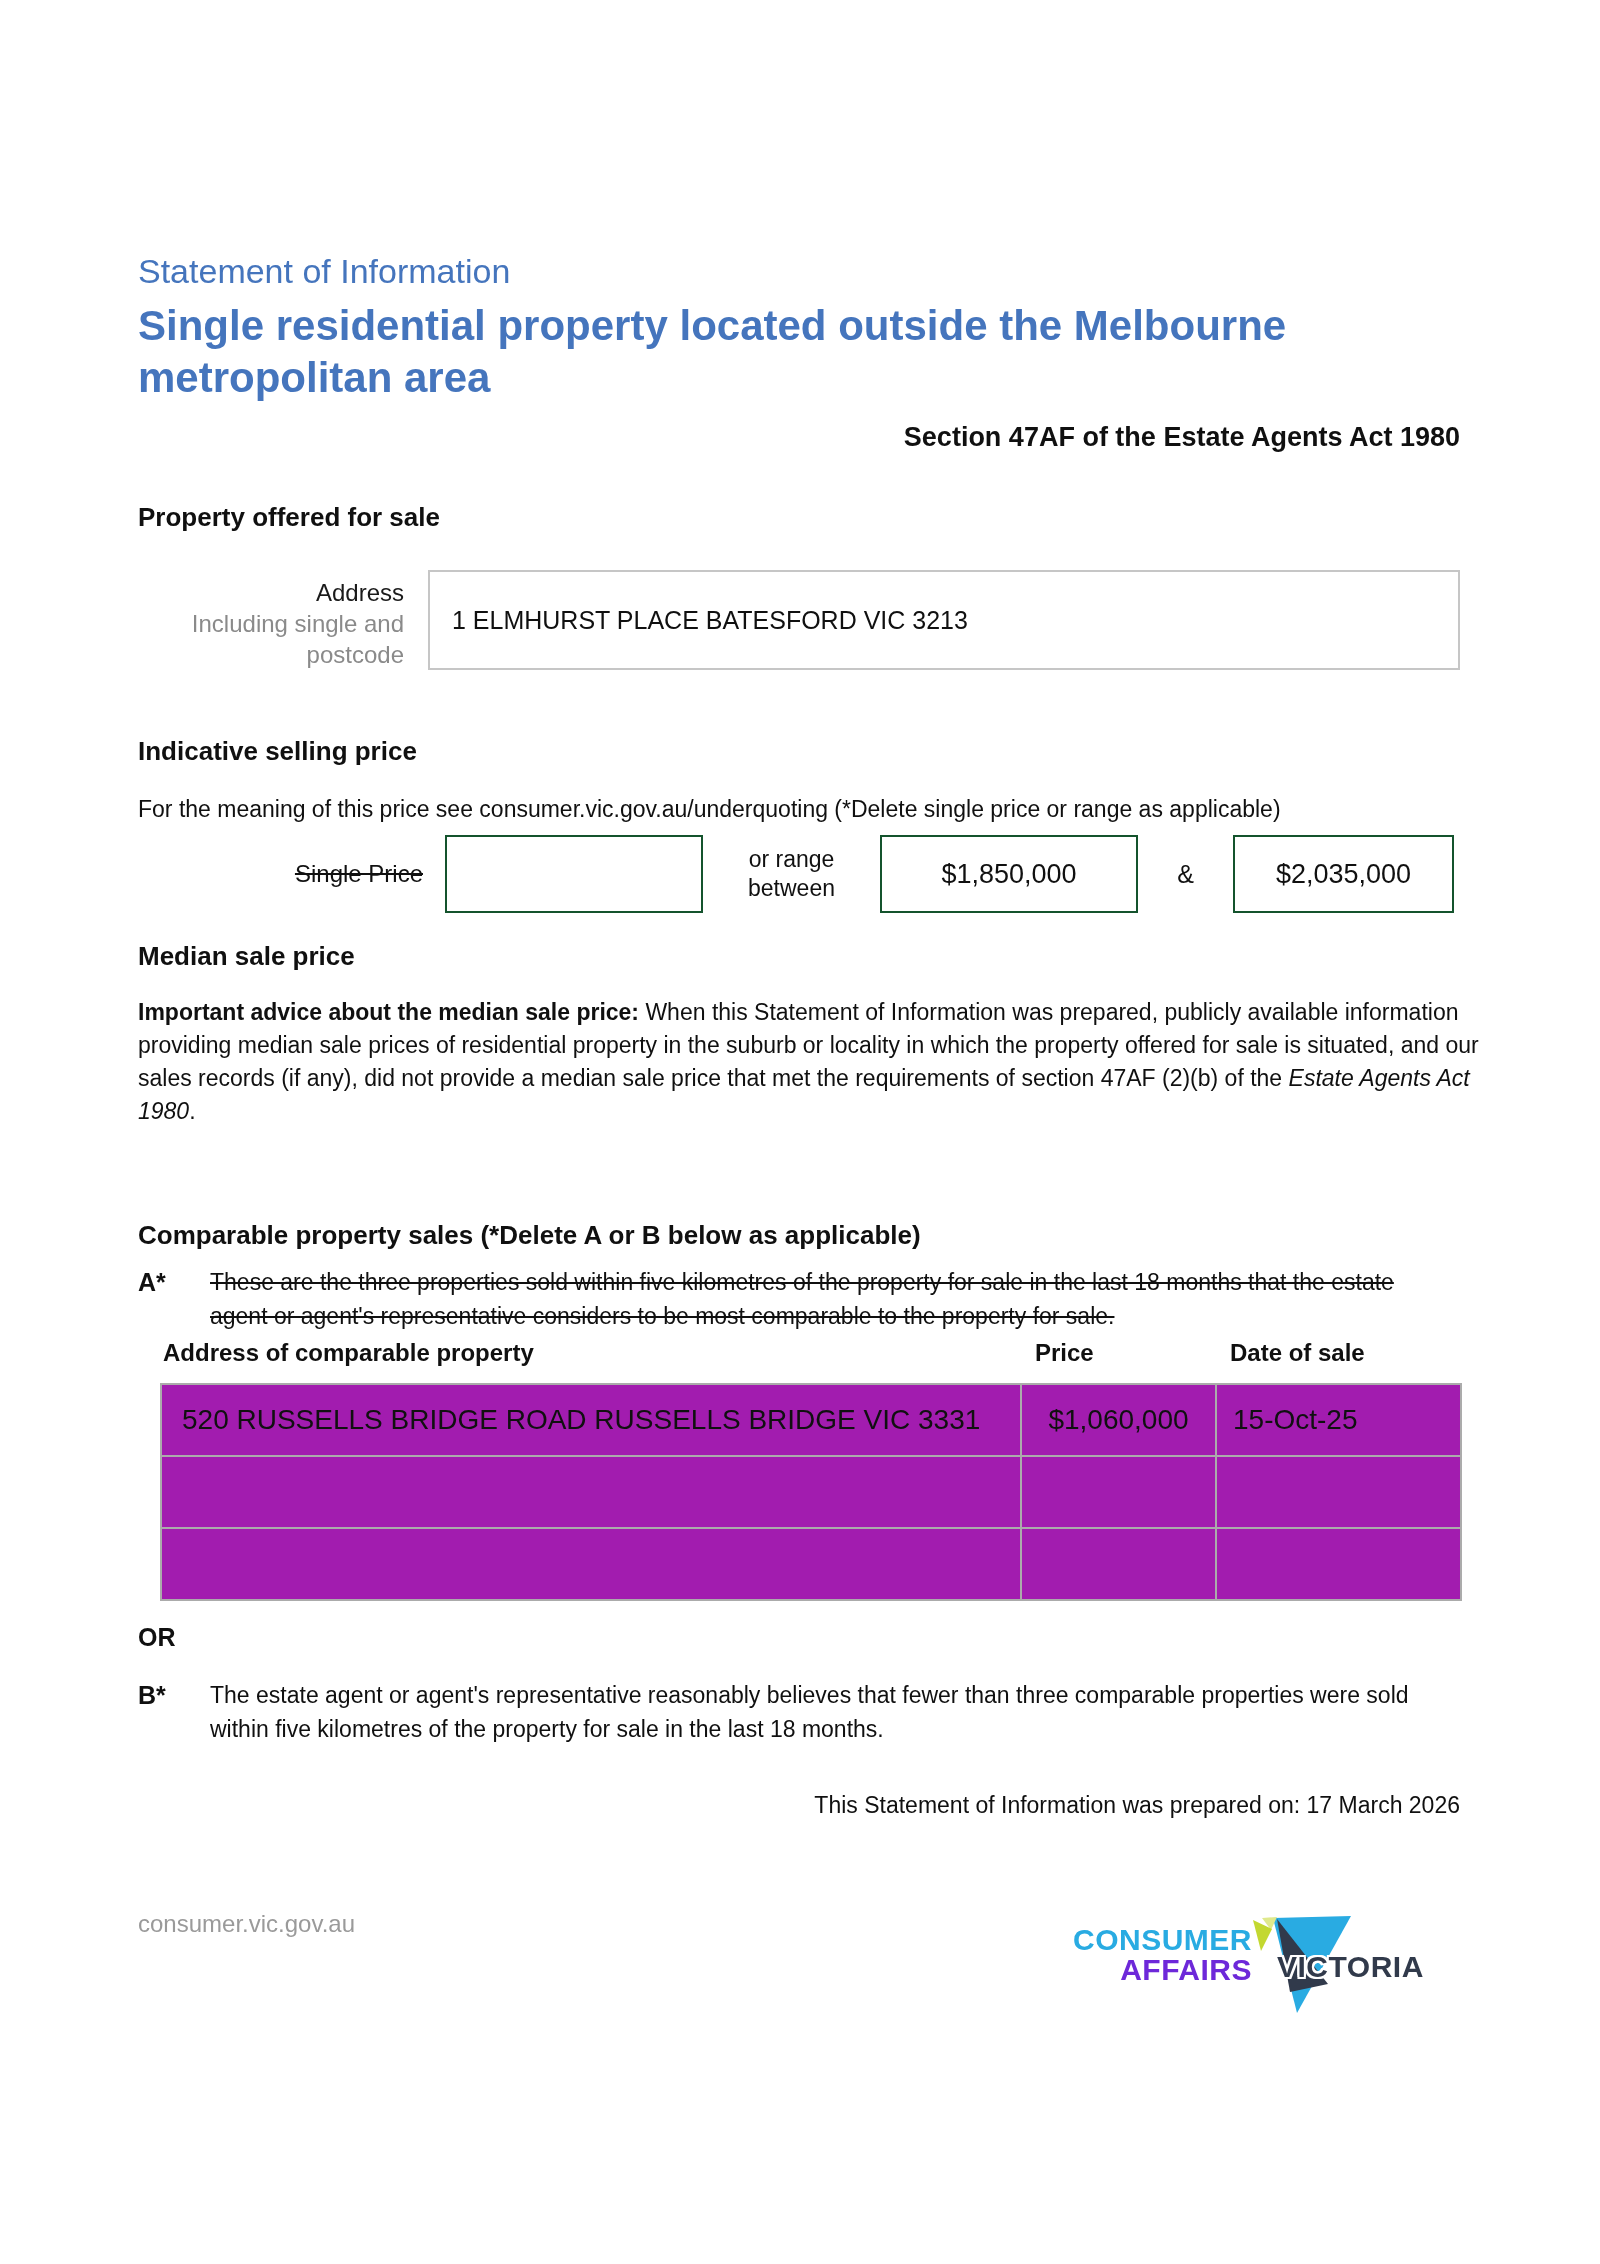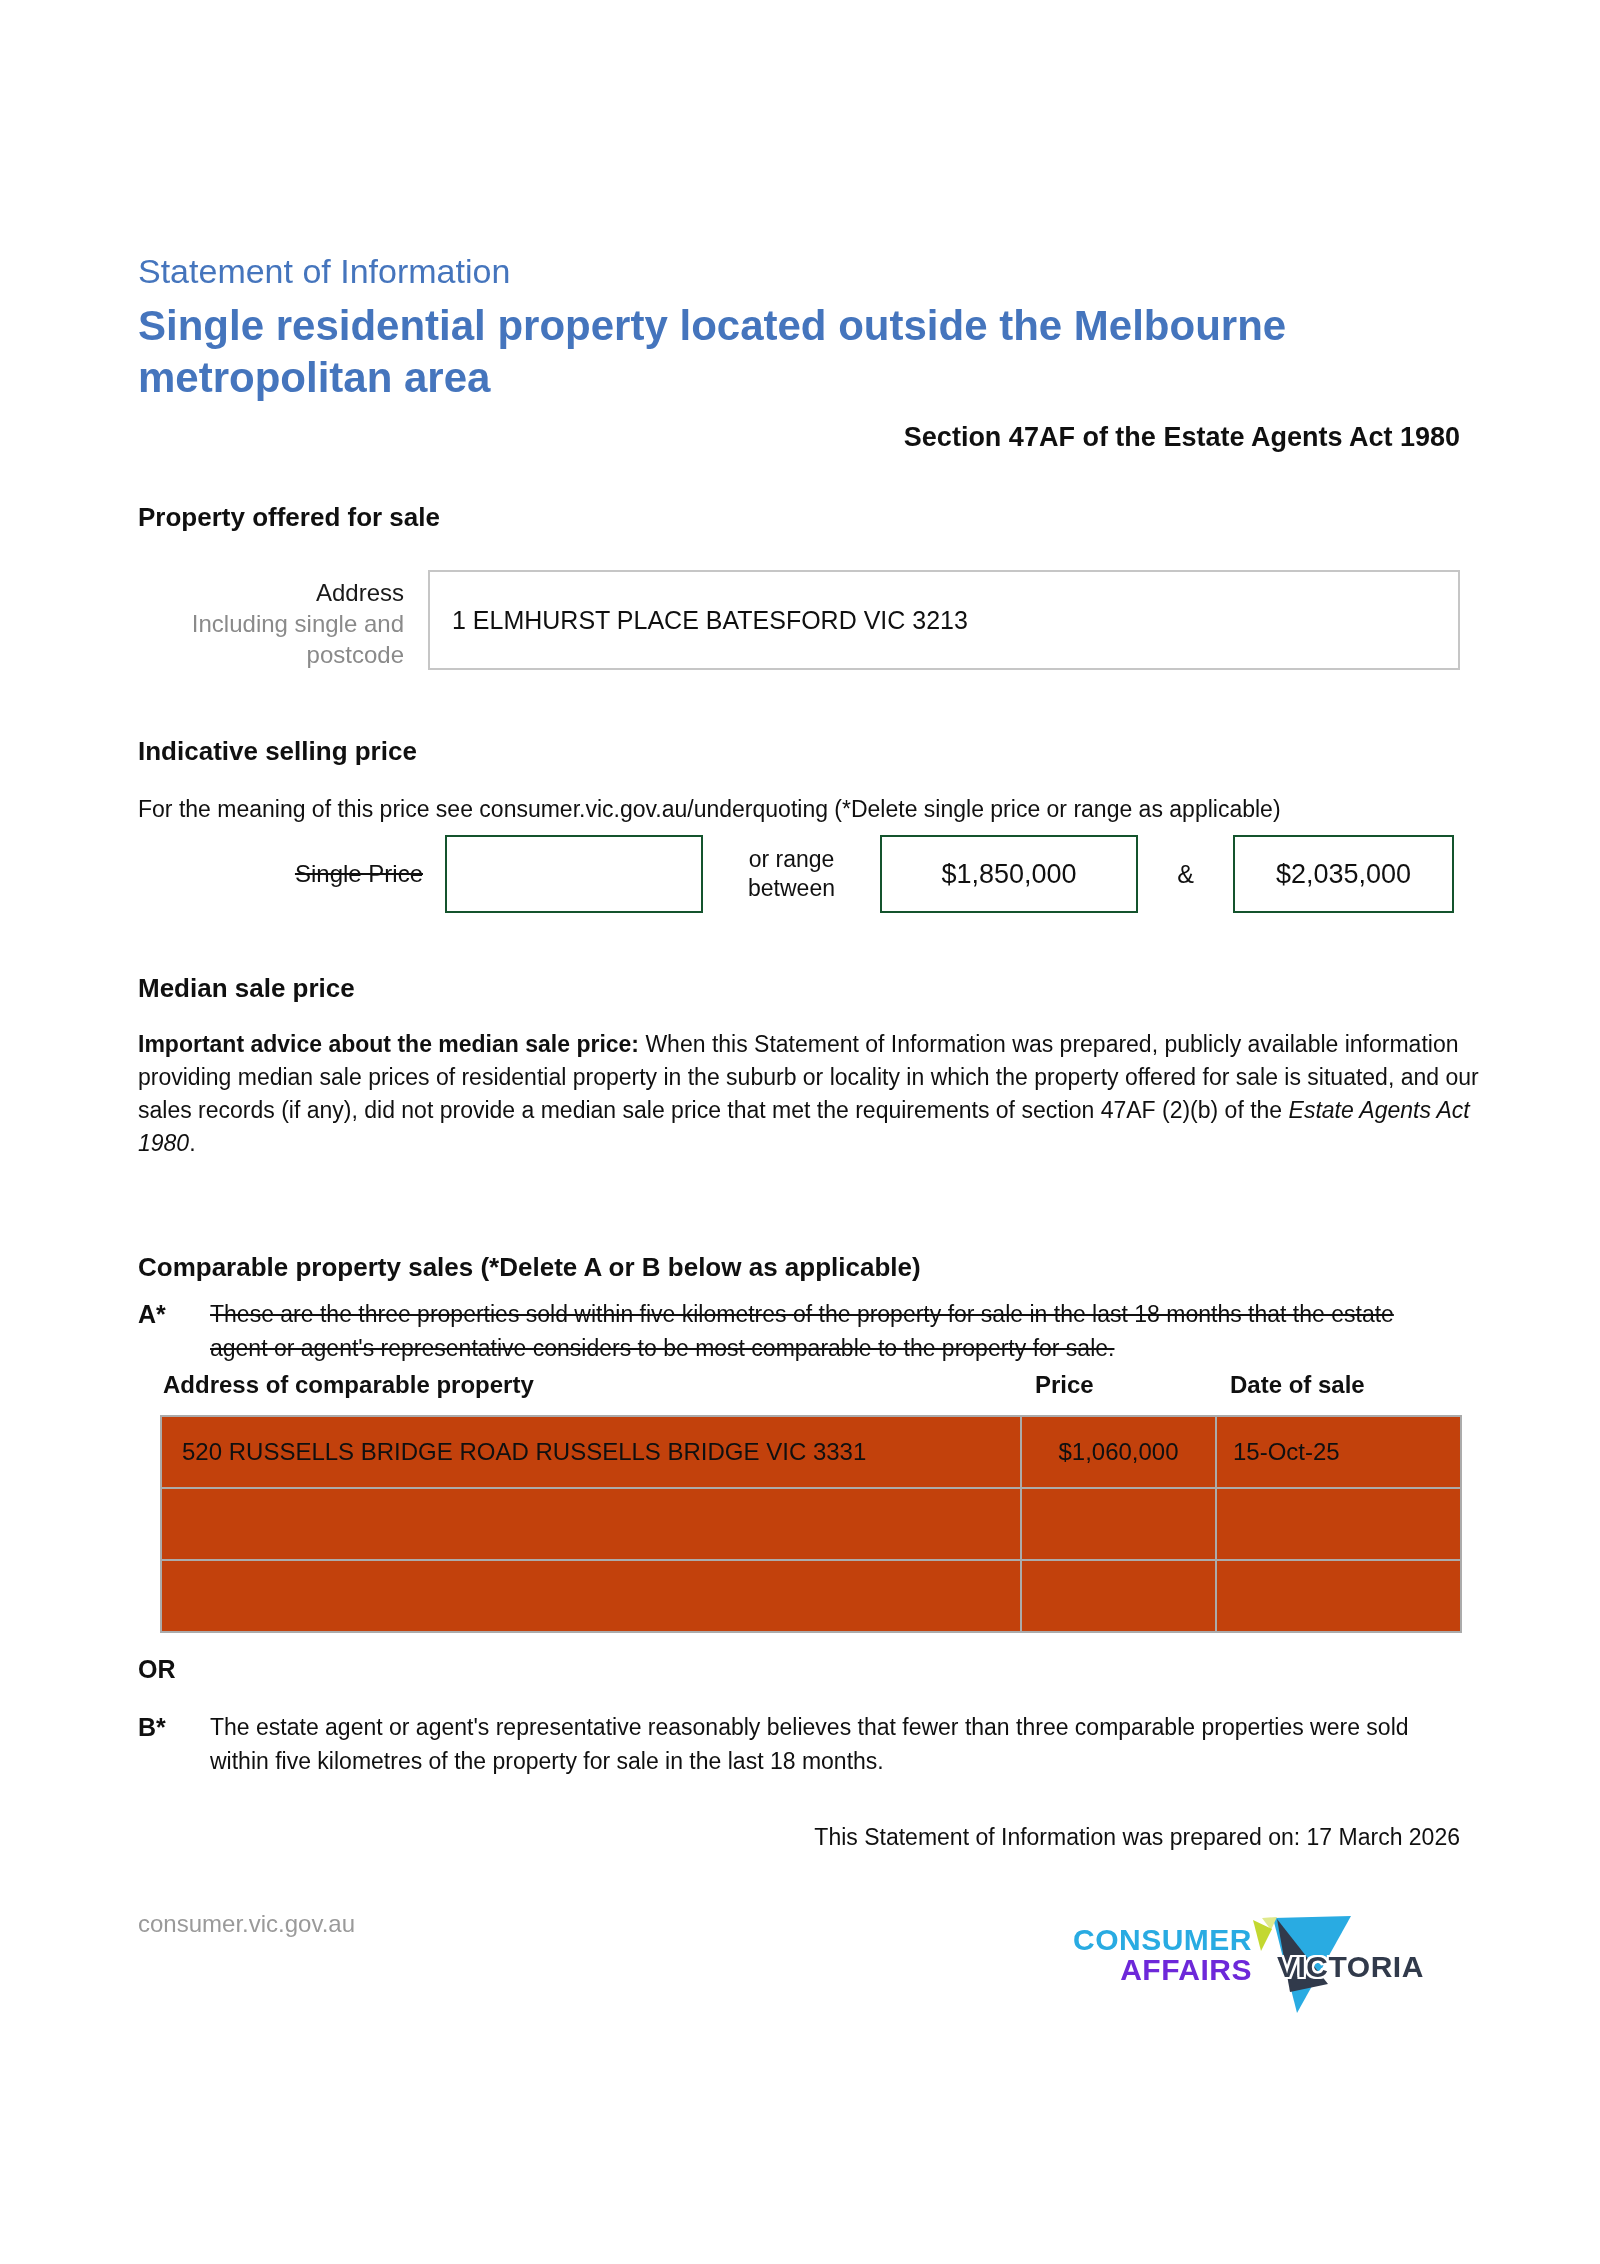--- a/index.html
+++ b/index.html
@@ -10,21 +10,21 @@
   }
   .content{position:absolute;left:138px;top:0;width:1322px;}
 
   .subtitle{margin-top:252px;font-size:34px;line-height:38px;}
   .doc-title{margin-top:10px;font-size:42px;font-weight:bold;line-height:52px;width:1300px;}
   .section-ref{margin-top:18px;text-align:right;font-size:27px;font-weight:bold;}
 
   h2{font-size:26px;font-weight:bold;margin:0;}
   .h-property{margin-top:49px;}
   .h-indicative{margin-top:66px;}
-  .h-median{margin-top:60px;}
+  .h-median{margin-top:28px;}
   .h-comparable{margin-top:92px;}
 
   .address-row{display:flex;margin-top:37px;}
   .addr-label{width:290px;box-sizing:border-box;padding-right:24px;padding-top:8px;text-align:right;}
   .lab-main{font-size:24px;line-height:30px;color:#1a1a1a;}
   .lab-sub{font-size:24px;line-height:31px;color:#8a8a8a;}
   .addr-box{flex:1;height:96px;border:2px solid #c6c6c6;display:flex;align-items:center;
     padding-left:22px;font-size:25px;background:#fff;}
 
   .note{margin-top:28px;font-size:23px;line-height:28px;}
@@ -49,21 +49,21 @@
   .ab-text{width:1240px;font-size:23px;line-height:34px;}
   .struck{text-decoration:line-through;}
   .b-row{margin-top:26px;}
 
   table.comp{border-collapse:collapse;margin-top:6px;margin-left:22px;width:1300px;table-layout:fixed;}
   table.comp col.c-addr{width:860px;}
   table.comp col.c-price{width:195px;}
   table.comp col.c-date{width:245px;}
   table.comp th{font-size:24px;font-weight:bold;text-align:left;padding:0 0 16px 14px;border:none;}
   table.comp th:first-child{padding-left:2px;}
-  table.comp td{border:2px solid #ababab;height:68px;font-size:24px;background:#c2410c;}
+  table.comp td{border:2px solid #ababab;height:68px;font-size:28px;background:#a21caf;}
   td.c-addr-cell{padding-left:20px;}
   td.c-price-cell{text-align:center;}
   td.c-date-cell{padding-left:16px;}
 
   .or-label{margin-top:22px;font-size:25px;font-weight:bold;}
   .prepared{margin-top:46px;text-align:right;font-size:23px;}
 
   .site{position:absolute;left:138px;top:1910px;font-size:24px;color:#9a9a9a;}
 
   .logo{position:absolute;left:1069px;top:1895px;width:370px;height:135px;}

